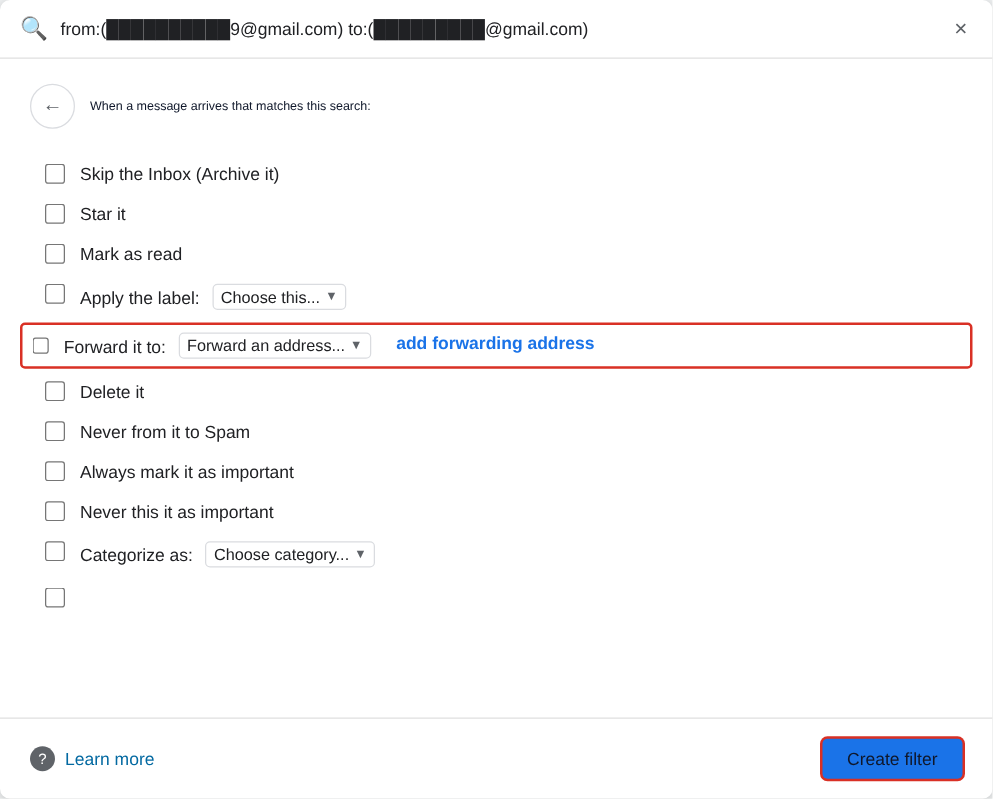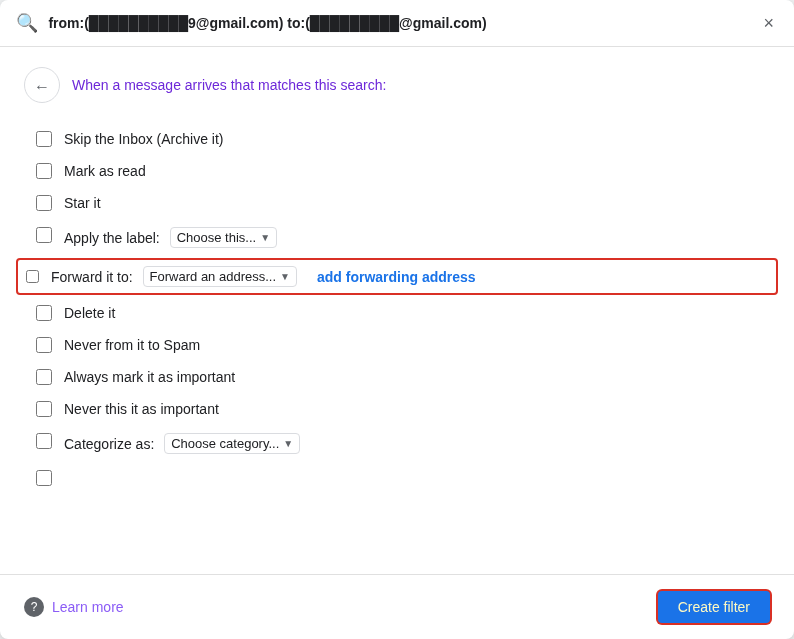--- a/index.html
+++ b/index.html
@@ -28,21 +28,20 @@
       gap: 10px;
     }
     .search-icon {
       color: #5f6368;
       font-size: 18px;
     }
     .search-query {
       flex: 1;
       font-size: 14px;
       color: #202124;
-      font-weight: bold;
     }
     .close-btn {
       cursor: pointer;
       color: #5f6368;
       font-size: 18px;
       background: none;
       border: none;
       padding: 4px;
       border-radius: 50%;
       line-height: 1;
@@ -67,22 +66,22 @@
       border: 1px solid #dadce0;
       background: #fff;
       cursor: pointer;
       display: flex;
       align-items: center;
       justify-content: center;
       color: #5f6368;
       font-size: 16px;
     }
     .header-text {
-      font-size: 14px;
-      color: #6d28d9;
+      font-size: 10px;
+      color: #0f172a;
     }
 
     .options-list {
       display: flex;
       flex-direction: column;
       gap: 0;
     }
     .option-row {
       display: flex;
       align-items: flex-start;
@@ -121,21 +120,20 @@
     }
 
     .forward-row {
       border: 2px solid #d93025;
       border-radius: 4px;
       padding: 6px 8px;
       margin: 2px -8px;
     }
     .forward-row .inner {
       display: flex;
-      align-items: center;
       gap: 12px;
     }
 
     .add-forwarding-link {
       color: #1a73e8;
       font-size: 14px;
       text-decoration: none;
       margin-left: 8px;
       cursor: pointer;
       font-weight: bold;
@@ -161,25 +159,25 @@
       background: #5f6368;
       color: #fff;
       font-size: 12px;
       display: flex;
       align-items: center;
       justify-content: center;
       cursor: pointer;
     }
     .learn-more-text {
       font-size: 14px;
-      color: #8b5cf6;
+      color: #0369a1;
     }
     .create-filter-btn {
       background: #1a73e8;
-      color: #fef9c3;
+      color: #0f172a;
       border: none;
       border-radius: 4px;
       padding: 8px 20px;
       font-size: 14px;
       font-weight: 500;
       cursor: pointer;
       box-shadow: 0 0 0 2px #d93025;
     }
   </style>
 </head>
@@ -202,26 +200,26 @@
 
     <div class="options-list">
 
       <div class="option-row">
         <input type="checkbox" style="">
         <span class="option-label">Skip the Inbox (Archive it)</span>
       </div>
 
       <div class="option-row">
         <input type="checkbox" style="">
+        <span class="option-label">Star it</span>
+      </div>
+
+      <div class="option-row">
+        <input type="checkbox" style="">
         <span class="option-label">Mark as read</span>
-      </div>
-
-      <div class="option-row">
-        <input type="checkbox" style="">
-        <span class="option-label">Star it</span>
       </div>
 
       <div class="option-row">
         <input type="checkbox" style="">
         <span class="option-label">
           Apply the label:&nbsp;
           <span class="dropdown">
             <span>Choose this...</span>
             <span class="dropdown-arrow">▼</span>
           </span>

